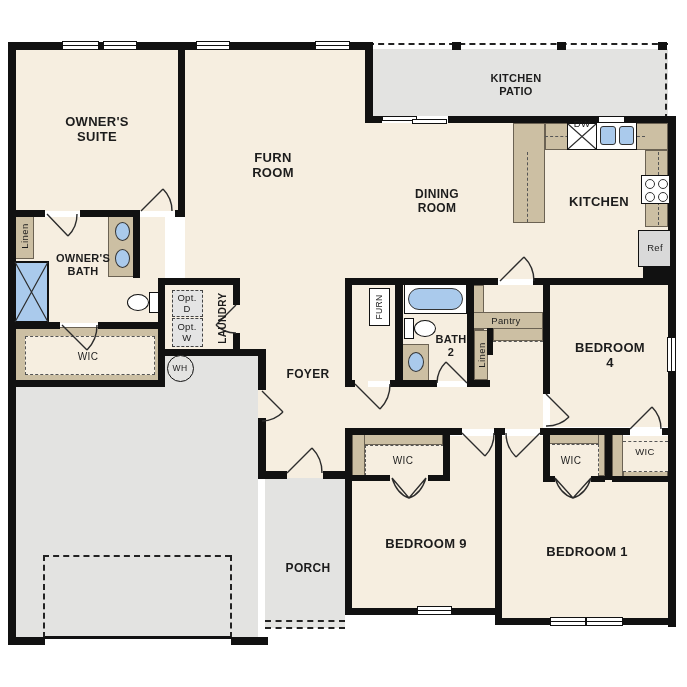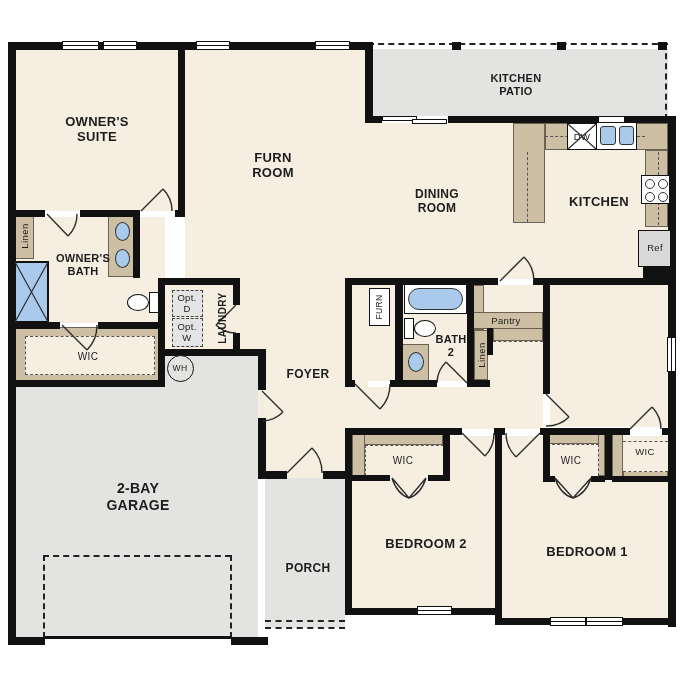--- a/index.html
+++ b/index.html
@@ -239,29 +239,28 @@
 BATH</span>
   <span class="lbl s10" style="left:88px;top:357px">WIC</span>
   <span class="vlbl s9" style="left:24px;top:236px">Linen</span>
   <span class="vlbl b s10" style="left:222px;top:318px">LAUNDRY</span>
   <span class="lbl s9" style="left:187px;top:303px">Opt.
 D</span>
   <span class="lbl s9" style="left:187px;top:332px">Opt.
 W</span>
   <span class="lbl s8" style="left:180px;top:368px">WH</span>
   <span class="lbl b s12" style="left:308px;top:374px">FOYER</span>
-  <span class="lbl b s14" style="left:138px;top:497px">2-BAY
-GARAGE</span>
   <span class="lbl b s12" style="left:308px;top:568px">PORCH</span>
   <span class="vlbl s8" style="left:379px;top:307px">FURN</span>
   <span class="lbl b s11" style="left:451px;top:346px">BATH
 2</span>
   <span class="lbl s9" style="left:506px;top:321px">Pantry</span>
   <span class="vlbl s9" style="left:481px;top:355px">Linen</span>
-  <span class="lbl b s13" style="left:426px;top:544px">BEDROOM 2</span>
+  <span class="lbl b s13" style="left:610px;top:355px">BEDROOM 4</span>
+  <span class="lbl b s13" style="left:426px;top:544px">BEDROOM 9</span>
   <span class="lbl b s13" style="left:587px;top:552px">BEDROOM 1</span>
   <span class="lbl s10" style="left:403px;top:461px">WIC</span>
   <span class="lbl s10" style="left:571px;top:461px">WIC</span>
   <span class="lbl s9" style="left:645px;top:452px">WIC</span>
-  <span class="lbl s9" style="left:582px;top:137px">DW</span>
+  <span class="lbl s9" style="left:582px;top:124px">DW</span>
   <span class="lbl s9" style="left:655px;top:248px">Ref</span>
 
 </div>
 
 </body></html>

